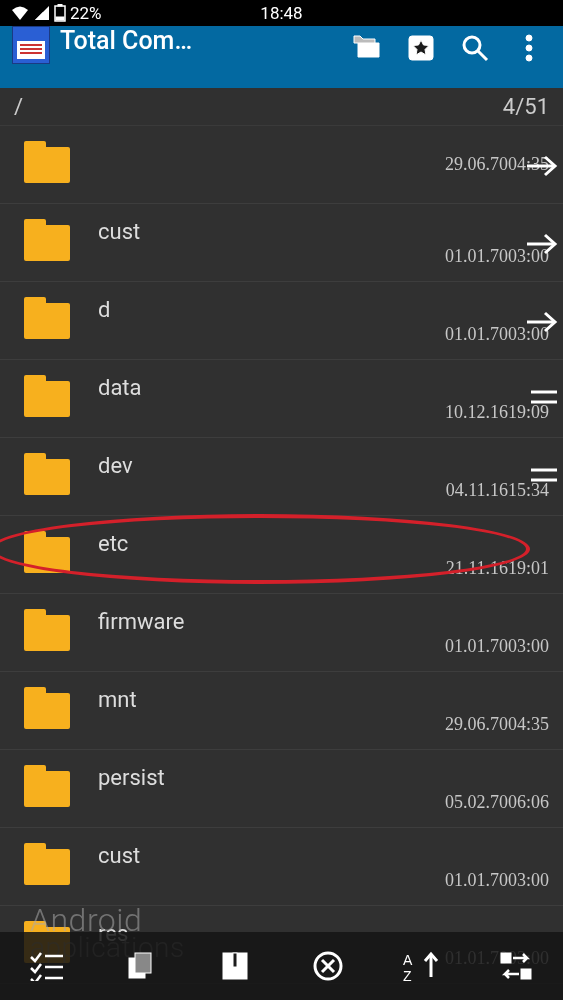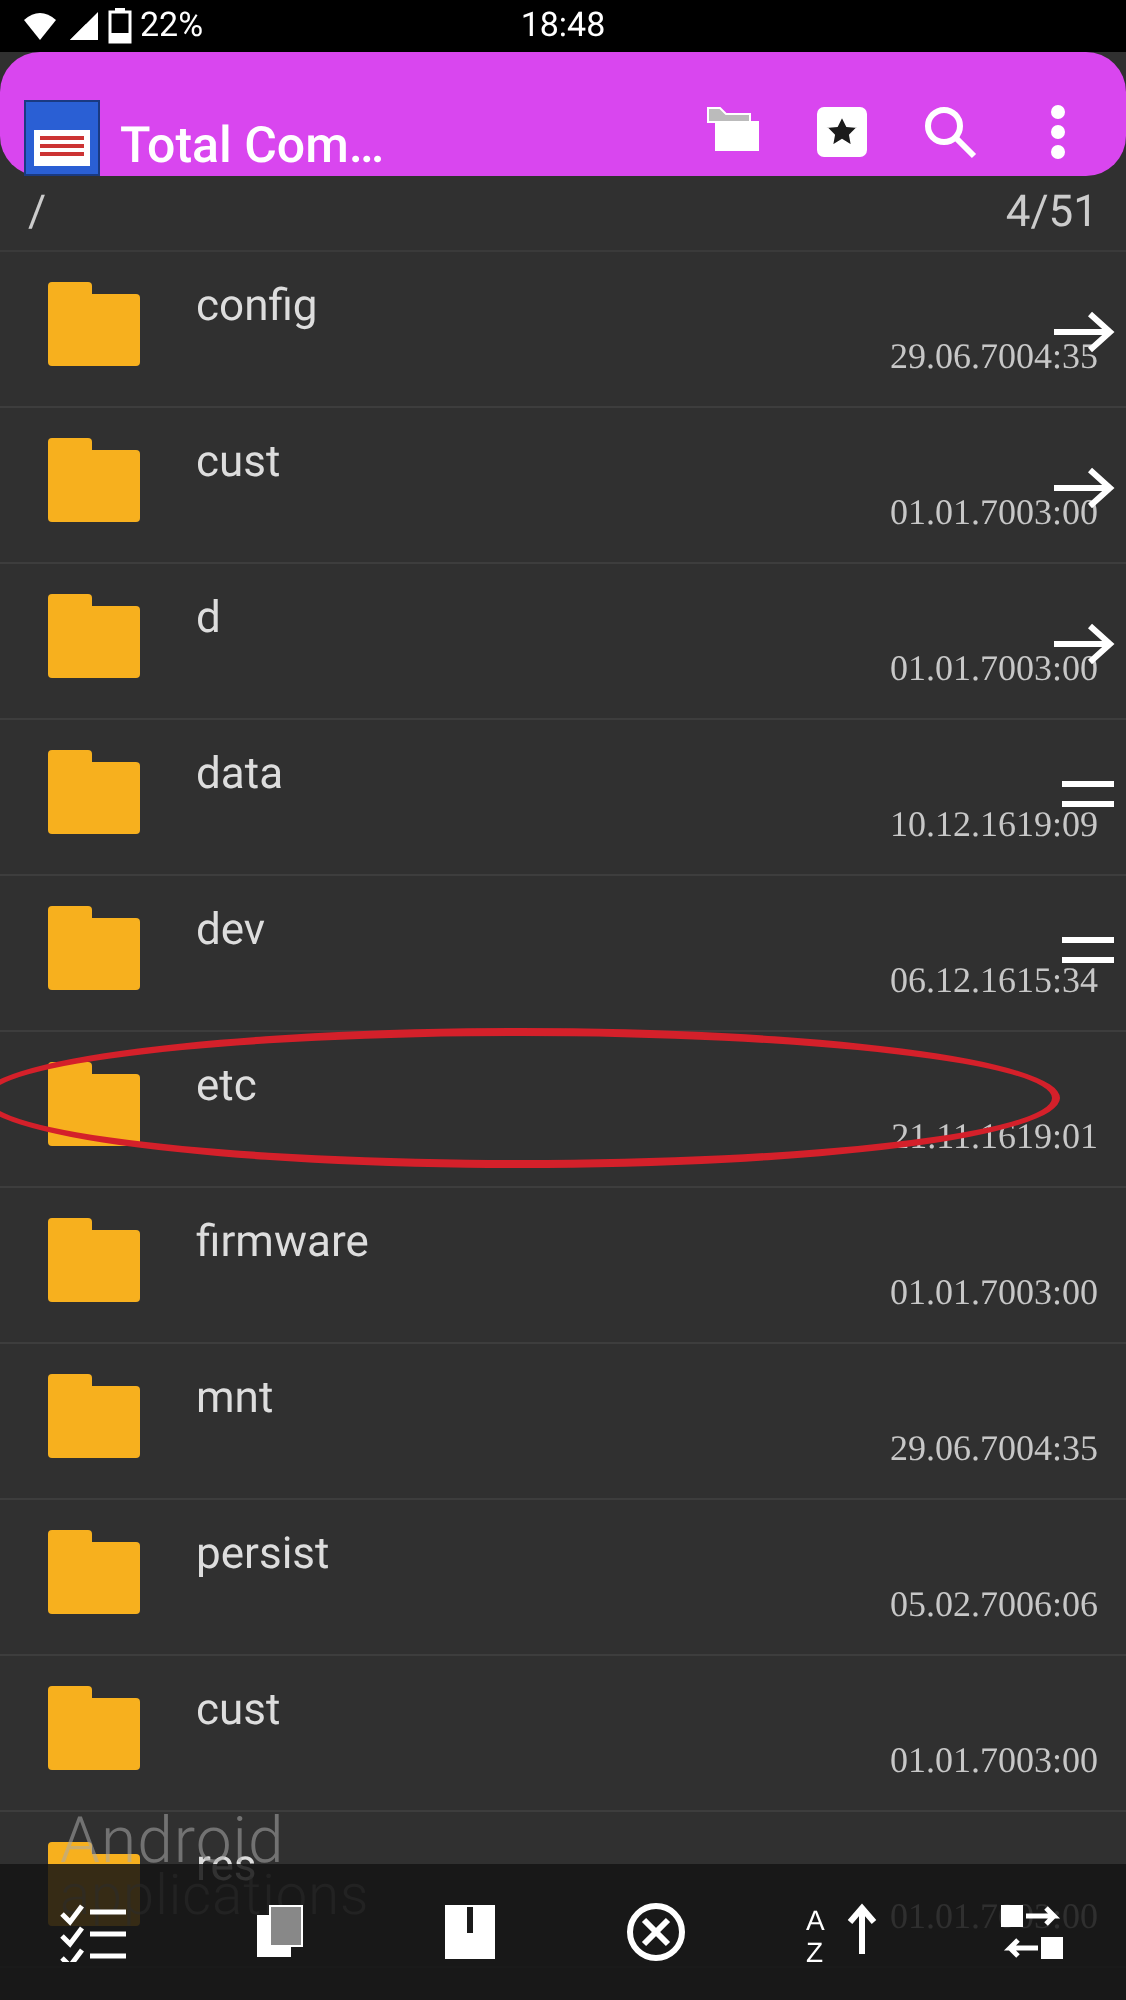--- a/index.html
+++ b/index.html
@@ -18,26 +18,25 @@
     display: flex;
     align-items: center;
     justify-content: flex-start;
     padding: 0 10px;
     font-size: 17px;
   }
   .status-center { position: absolute; left: 50%; transform: translateX(-50%); }
   .status-right { display: flex; align-items: center; gap: 4px; }
   .app-bar {
     height: 62px;
-    background: #d946ef;
+    background: #0369a1;
     display: flex;
-    align-items: flex-end;
+    align-items: flex-start;
     padding: 0 12px;
     gap: 10px;
-    border-radius: 20px;
   }
   .app-icon {
     width: 38px; height: 38px;
     background: linear-gradient(#2a5fd4,#2a5fd4);
     display:flex; align-items:flex-end; justify-content:center;
     padding-bottom:4px;
     border:1px solid #1a3a82;
   }
   .app-icon-inner {
     width:28px; height:18px; background:#fff;
@@ -169,21 +168,20 @@
 
 <div class="path-bar">
   <span>/</span>
   <span>4/51</span>
 </div>
 
 <div class="file-list" id="file-list">
     <div class="file-row">
       <div class="folder-icon"></div>
       <div class="file-info">
-        <div class="file-name">config</div>
         <div class="file-meta">
           <span>
             <dir><span>29.06.70</span><span>04:35</span></dir>
           </span>
         </div>
       </div>
     </div>
     <div class="file-row">
       <div class="folder-icon"></div>
       <div class="file-info">
@@ -216,21 +214,21 @@
           </span>
         </div>
       </div>
     </div>
     <div class="file-row">
       <div class="folder-icon"></div>
       <div class="file-info">
         <div class="file-name">dev</div>
         <div class="file-meta">
           <span>
-            <dir><span>06.12.16</span><span>15:34</span></dir>
+            <dir><span>04.11.16</span><span>15:34</span></dir>
           </span>
         </div>
       </div>
     </div>
     <div class="file-row">
       <div class="folder-icon"></div>
       <div class="file-info">
         <div class="file-name">etc</div>
         <div class="file-meta">
           <span>

